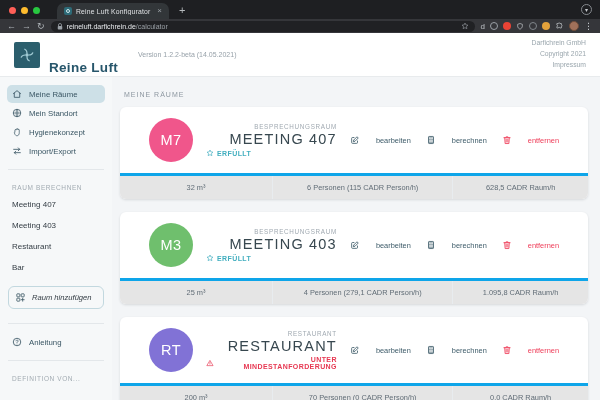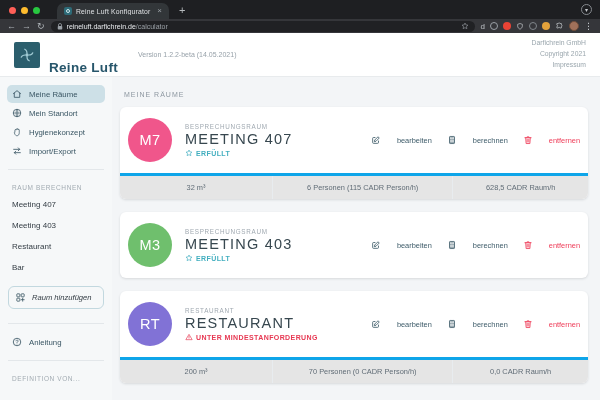--- a/index.html
+++ b/index.html
@@ -60,21 +60,21 @@
   .sb-divider { height:1px; background:#e3e7ea; margin:9px 8px; }
   .section-label { padding:5px 12px 3px; font-size:6.5px; color:#a2abb2; letter-spacing:.6px; }
   .room-item { padding:6px 12px; font-size:8px; color:#333c44; }
   .add-btn { margin:8px 8px 0; border:1px solid #c2d8df; border-radius:6px; padding:5px 6px; display:flex;
              align-items:center; gap:6px; font-size:7.6px; color:#333c44; background:transparent;font-style:italic; }
 
   
   .main { flex:1; padding:8px 12px 0 8px; min-width:0; overflow:hidden; }
   .main-title { font-size:7px; color:#8d97a0; letter-spacing:1px; margin:6px 0 9px 4px; }
   .card { background:#fff; border-radius:6px; box-shadow:0 1px 2.5px rgba(40,50,60,.14); margin-bottom:13px; }
-  .card-head { display:flex; align-items:center; padding:11px 8px; gap:13px; }
+  .card-head { display:flex; align-items:center; padding:11px 29px; gap:13px;text-align:right; }
   .avatar { width:44px; height:44px; border-radius:50%; color:#fff; font-size:14.5px; display:flex;
             align-items:center; justify-content:center; letter-spacing:.5px; flex:none; }
   .card-info { flex:1; min-width:0; }
   .overline { font-size:6.3px; color:#a0a9b1; letter-spacing:.7px; }
   .card-title { font-size:14.5px; color:#37474f; letter-spacing:1.2px; font-weight:500; margin:1px 0 2px; }
   .status { display:flex; align-items:center; gap:3px; font-size:7px; font-weight:bold; letter-spacing:.4px; }
   .status.ok { color:#41aebf; }
   .status.warn { color:#e73852; }
   .actions { display:flex; align-items:center; gap:15px; flex:none; }
   .action { display:flex; align-items:center; gap:16px; font-size:7.4px; color:#3c5a68; }
@@ -292,20 +292,25 @@
               <span>berechnen</span>
             </div>
             <div class="action remove">
               <svg width="10" height="10" viewBox="0 0 24 24">
                   <path d="M4.5 6.5h15M9.5 6.5V4.5h5v2M6.5 6.5l1 14h9l1-14M10 10v7M14 10v7" fill="none" stroke="#ee3a56" stroke-width="2" stroke-linecap="round" stroke-linejoin="round"></path>
                 </svg>
               <span>entfernen</span>
             </div>
           </div>
         </div>
+        <div class="stats">
+          <div class="stat s1">25 m³</div>
+          <div class="stat s2">4 Personen (279,1 CADR Person/h)</div>
+          <div class="stat s3">1.095,8 CADR Raum/h</div>
+        </div>
       </div>
 
       <div class="card">
         <div class="card-head">
           <div class="avatar" style="background: rgb(129, 114, 214);">RT</div>
           <div class="card-info">
             <div class="overline">RESTAURANT</div>
             <div class="card-title">RESTAURANT</div>
             <div class="status warn">
               <svg width="8" height="8" viewBox="0 0 24 24">

